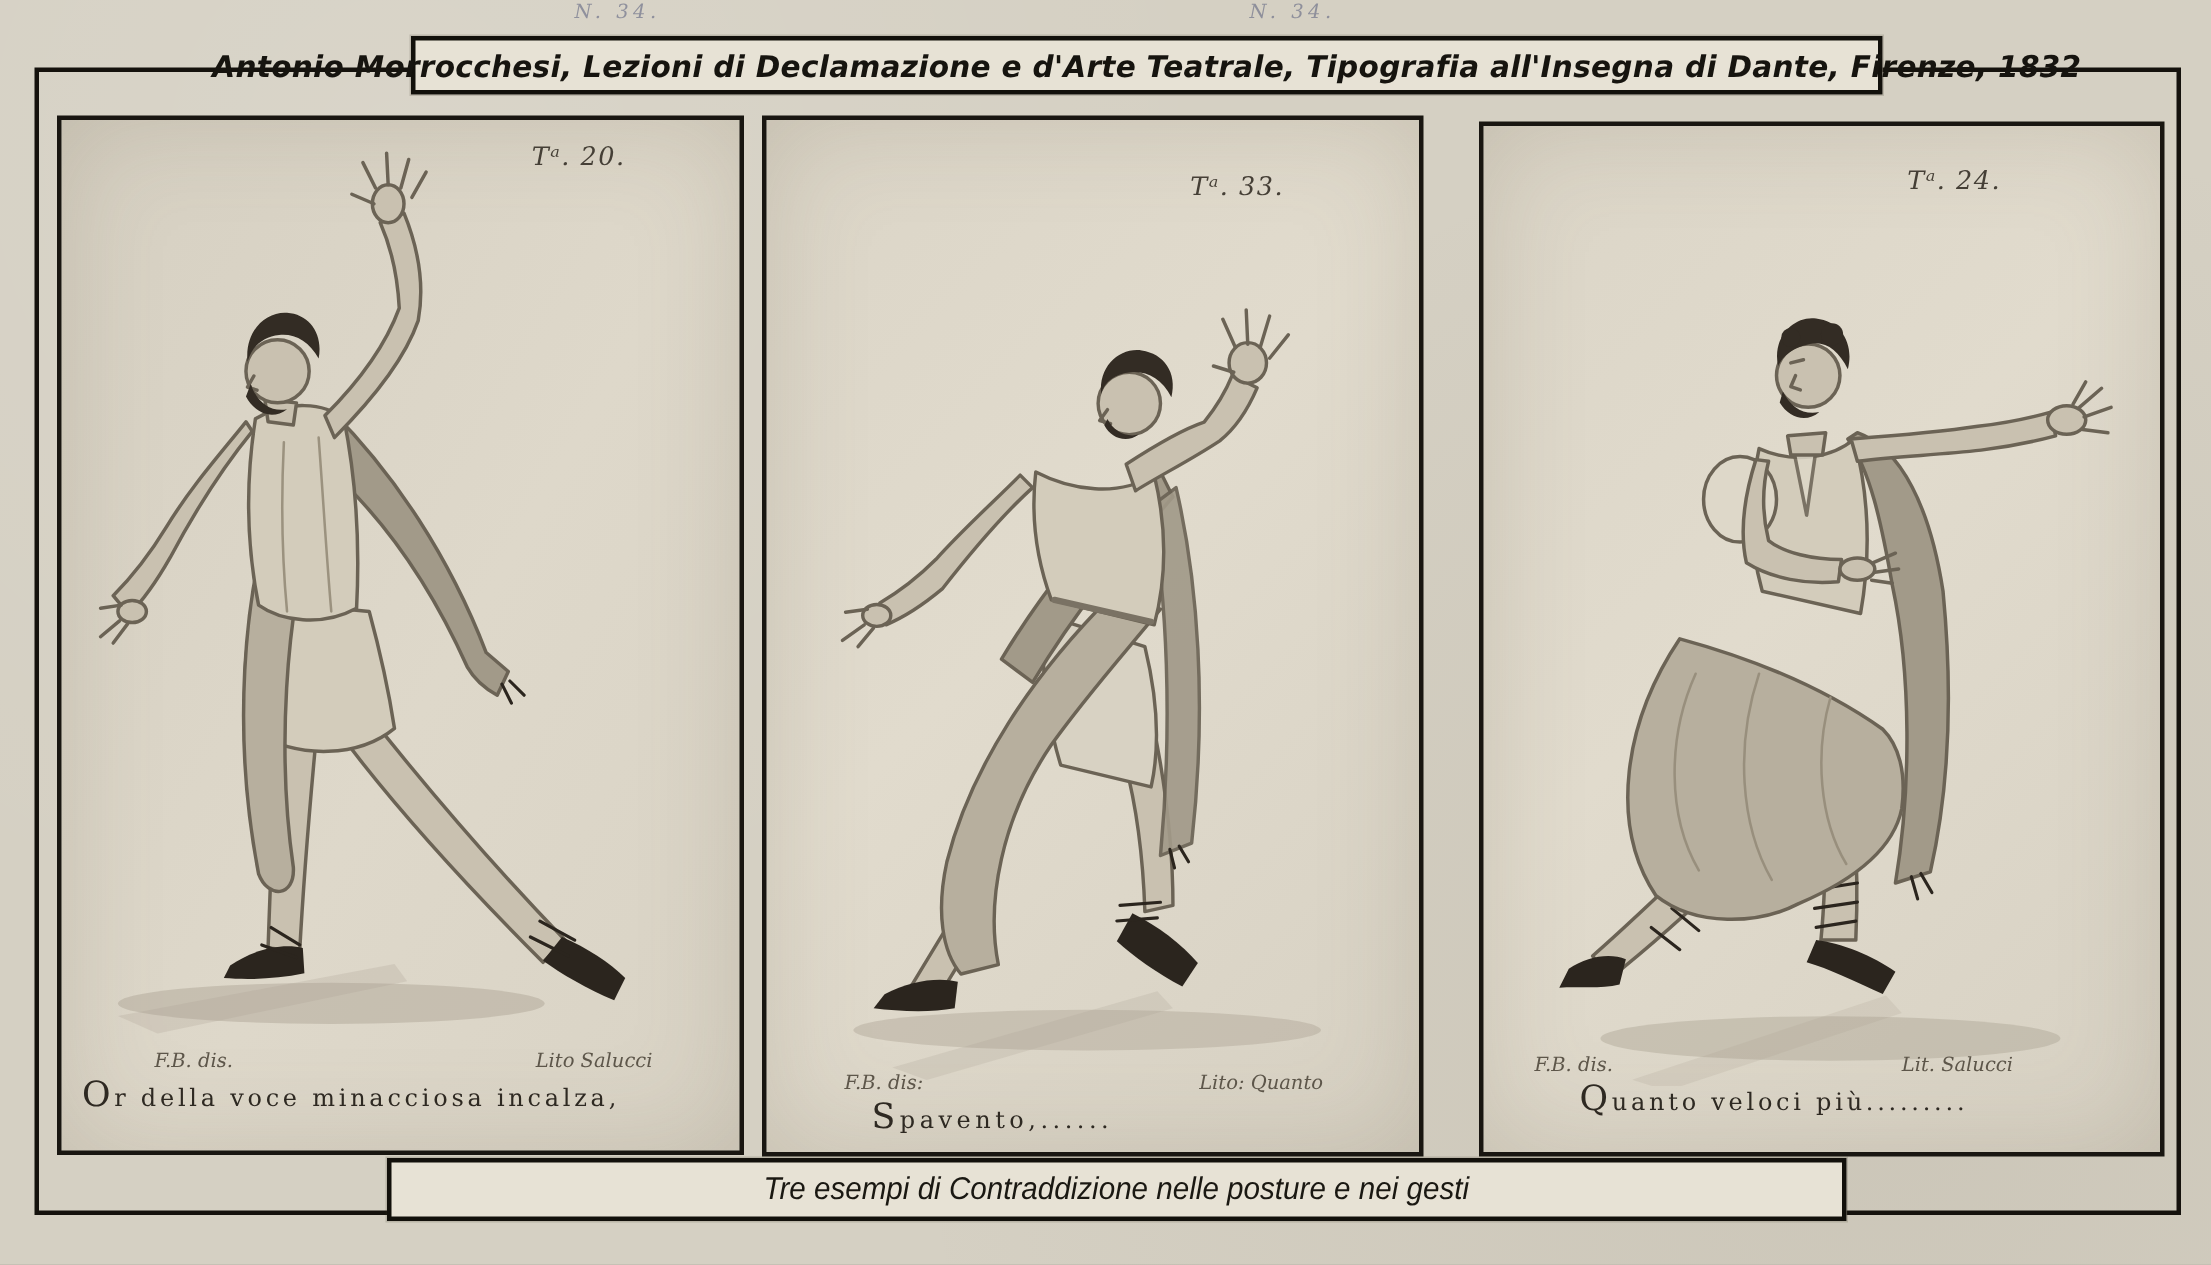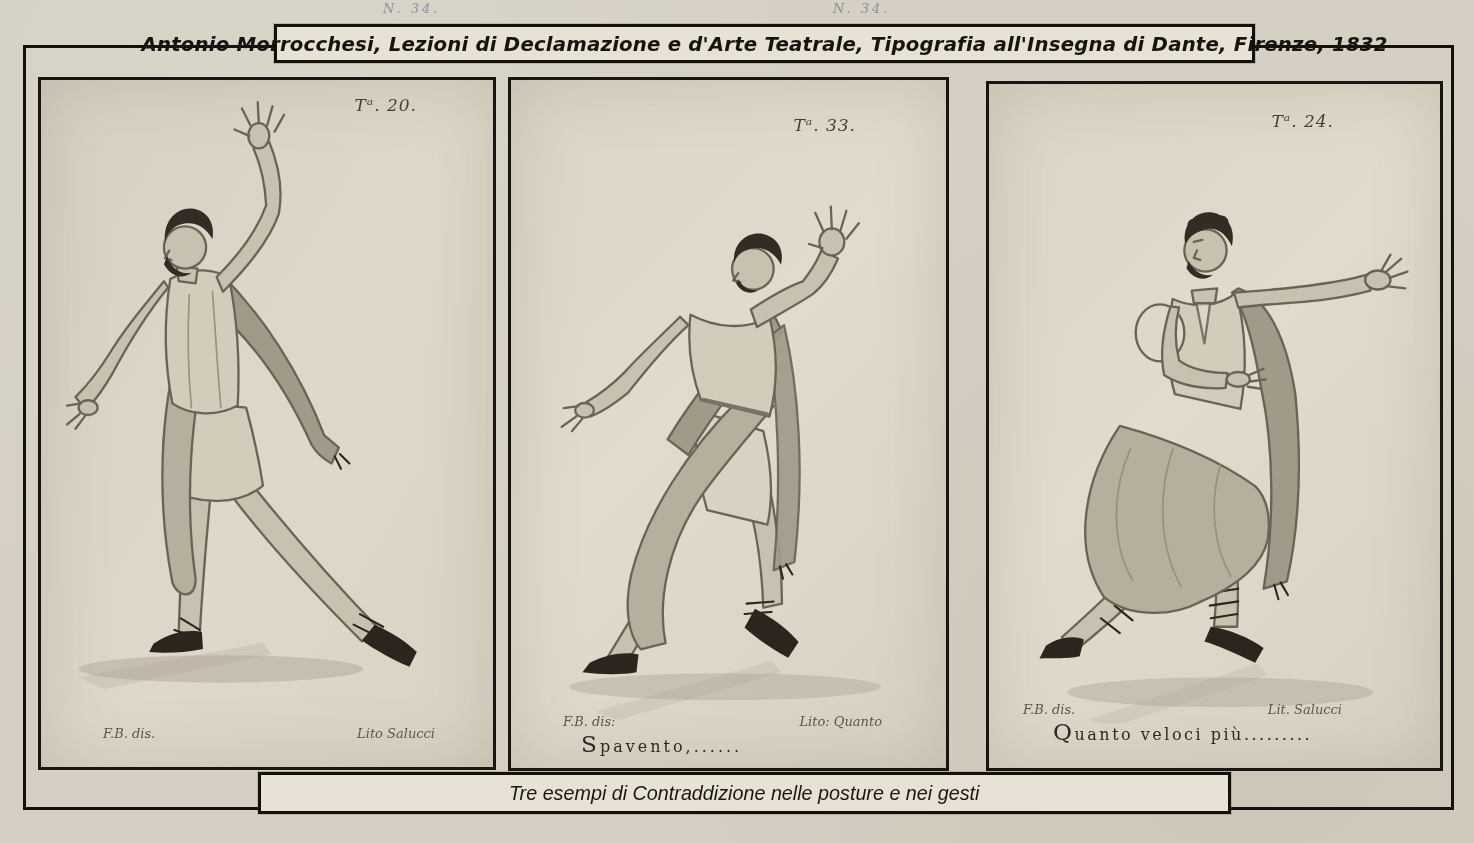--- a/index.html
+++ b/index.html
@@ -141,20 +141,21 @@
           <path d="M99,148 C103,160 112,166 122,164 C113,171 102,167 96,156 Z" fill="#332c24" stroke="none"></path>
         </g>
       </g>
     </svg>
 
     <div class="plate-footer">
       <div class="credits">
         <span>F.B. dis.</span>
         <span>Lito Salucci</span>
       </div>
+      <div class="caption">Or della voce minacciosa incalza,</div>
     </div>
   </div>
 
   <div class="plate" id="plate-2">
     <div class="plate-number">Tᵃ. 33.</div>
 
     <svg class="figure-svg" viewBox="0 0 380 560" preserveAspectRatio="xMidYMid meet">
       <g stroke="none">
         <ellipse cx="185" cy="528" rx="150" ry="13" fill="#aaa192" opacity=".4"></ellipse>
         <path d="M60,552 L230,503 L240,514 L82,560 Z" fill="#aaa192" opacity=".22"></path>

